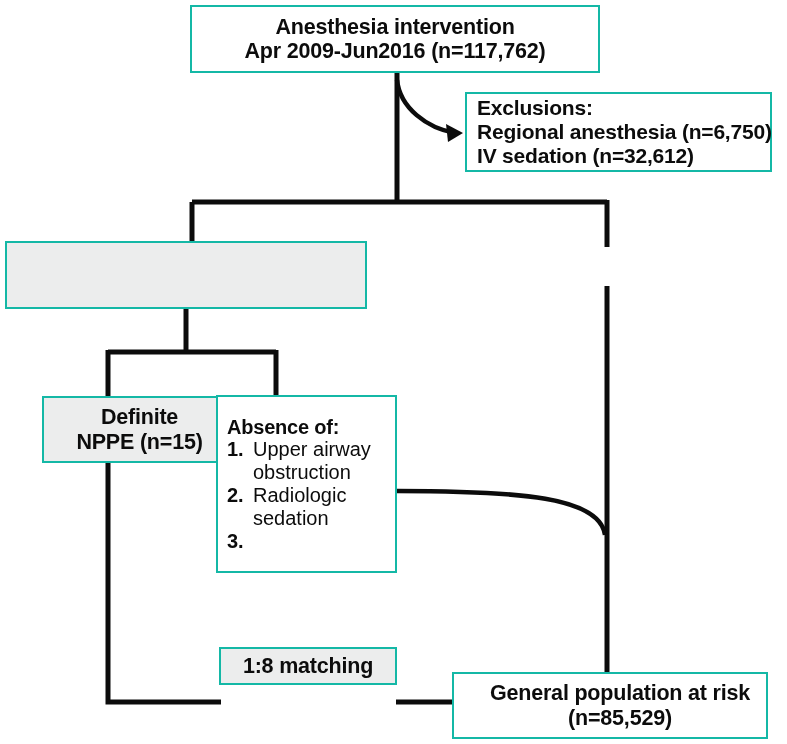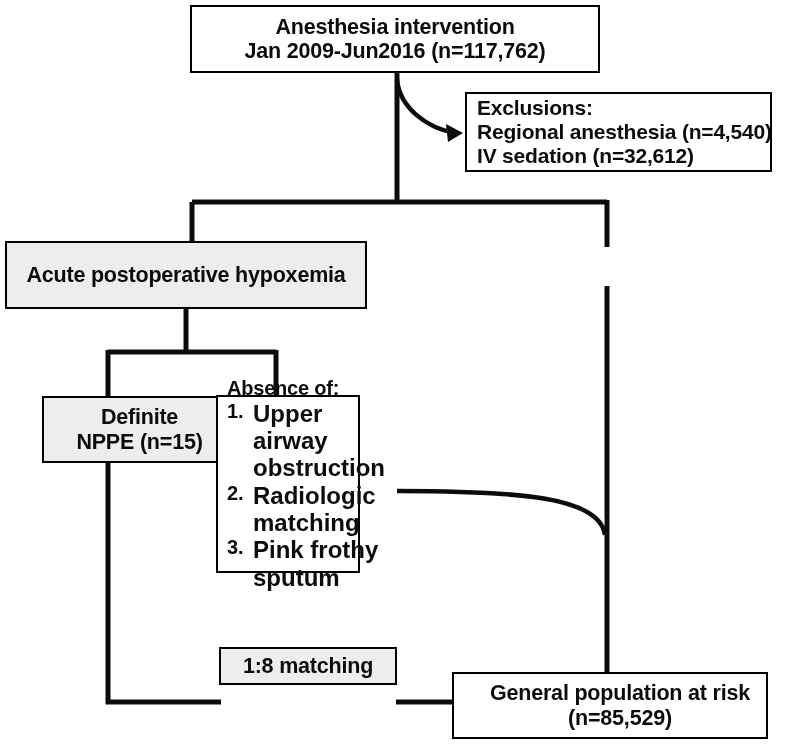--- a/index.html
+++ b/index.html
@@ -9,21 +9,21 @@
     position:relative;
     width:787px;
     height:744px;
     background:#ffffff;
     overflow:hidden;
   }
   #edges{position:absolute;left:0;top:0;width:787px;height:744px;}
   .node{
     position:absolute;
     box-sizing:border-box;
-    border:2px solid #000000;
+    border:2px solid #14b8a6;
     background:#ffffff;
     display:flex;
     flex-direction:column;
     justify-content:center;
     z-index:5;
   }
   .node.shaded{background:#eceded;}
   .node.center{align-items:center;text-align:center;}
   .node.left{align-items:flex-start;text-align:left;}
   .node .line{
@@ -34,34 +34,34 @@
     letter-spacing:-0.2px;
     white-space:nowrap;
   }
   
   #node-anesthesia{left:190px;top:5px;width:410px;height:68px;}
   #node-exclusions{left:465px;top:92px;width:307px;height:80px;padding:3px 16px 3px 10px;}
   #node-exclusions .line{font-size:21px;}
   #node-hypoxemia{left:5px;top:241px;width:362px;height:68px;}
   #node-absence-hypoxemia{left:468px;top:245px;width:284px;height:41px;}
   #node-nppe{left:42px;top:396px;width:195px;height:67px;}
-  #node-absence-of{left:216px;top:395px;width:144px;height:178px;padding:5px 16px 5px 9px;}
+  #node-absence-of{left:216px;top:395px;width:181px;height:178px;padding:5px 16px 5px 9px;}
   #node-absence-of .line{font-size:20px;}
   #node-matching{left:219px;top:647px;width:178px;height:38px;}
   #node-general-pop{left:452px;top:672px;width:316px;height:67px;padding-left:20px;}
 
   
   .olist{display:flex;flex-direction:column;}
   .oitem{display:flex;flex-direction:row;align-items:flex-start;}
   .onum{
     color:#0c0c0c;font-size:20px;font-weight:700;line-height:1.14;
     width:26px;flex:0 0 26px;
   }
   .otext{
-    color:#0c0c0c;font-size:24px;font-weight:700;line-height:1.14;
+    color:#0c0c0c;font-size:20px;font-weight:400;line-height:1.14;
     white-space:pre-line;
   }
 </style>
 </head>
 <body>
 
 <div id="canvas">
 
   <svg id="edges" viewBox="0 0 787 744" xmlns="http://www.w3.org/2000/svg">
     <g fill="none" stroke="#0c0c0c" stroke-width="5" stroke-linecap="butt">
@@ -94,56 +94,53 @@
     </g>
     <polygon points="463,133 446,124 448,142" fill="#0c0c0c"></polygon>
     <g fill="none" stroke="#0c0c0c" stroke-width="4.5">
 
       <path d="M397,491 C520,491 600,497 605,535"></path>
     </g>
   </svg>
 
   <div id="node-anesthesia" class="node center">
     <div class="line">Anesthesia intervention</div>
-    <div class="line">Jan 2009-Jun2016 (n=117,762)</div>
+    <div class="line">Apr 2009-Jun2016 (n=117,762)</div>
   </div>
 
   <div id="node-exclusions" class="node left">
     <div class="line">Exclusions:</div>
-    <div class="line">Regional anesthesia (n=4,540)</div>
+    <div class="line">Regional anesthesia (n=6,750)</div>
     <div class="line">IV sedation (n=32,612)</div>
   </div>
 
   <div id="node-hypoxemia" class="node center shaded">
-    <div class="line">Acute postoperative hypoxemia</div>
   </div>
 
 
   <div id="node-nppe" class="node center shaded">
     <div class="line">Definite</div>
     <div class="line">NPPE (n=15)</div>
   </div>
 
   <div id="node-absence-of" class="node left">
     <div class="line">Absence of:</div>
     <div class="olist">
       <div class="oitem">
         <span class="onum">1.</span>
         <span class="otext">Upper airway
 obstruction</span>
       </div>
       <div class="oitem">
         <span class="onum">2.</span>
         <span class="otext">Radiologic
-matching</span>
+sedation</span>
       </div>
       <div class="oitem">
         <span class="onum">3.</span>
-        <span class="otext">Pink frothy
-sputum</span>
       </div>
     </div>
   </div>
 
   <div id="node-matching" class="node center shaded">
     <div class="line">1:8 matching</div>
   </div>
 
   <div id="node-general-pop" class="node center">
     <div class="line">General population at risk</div>

